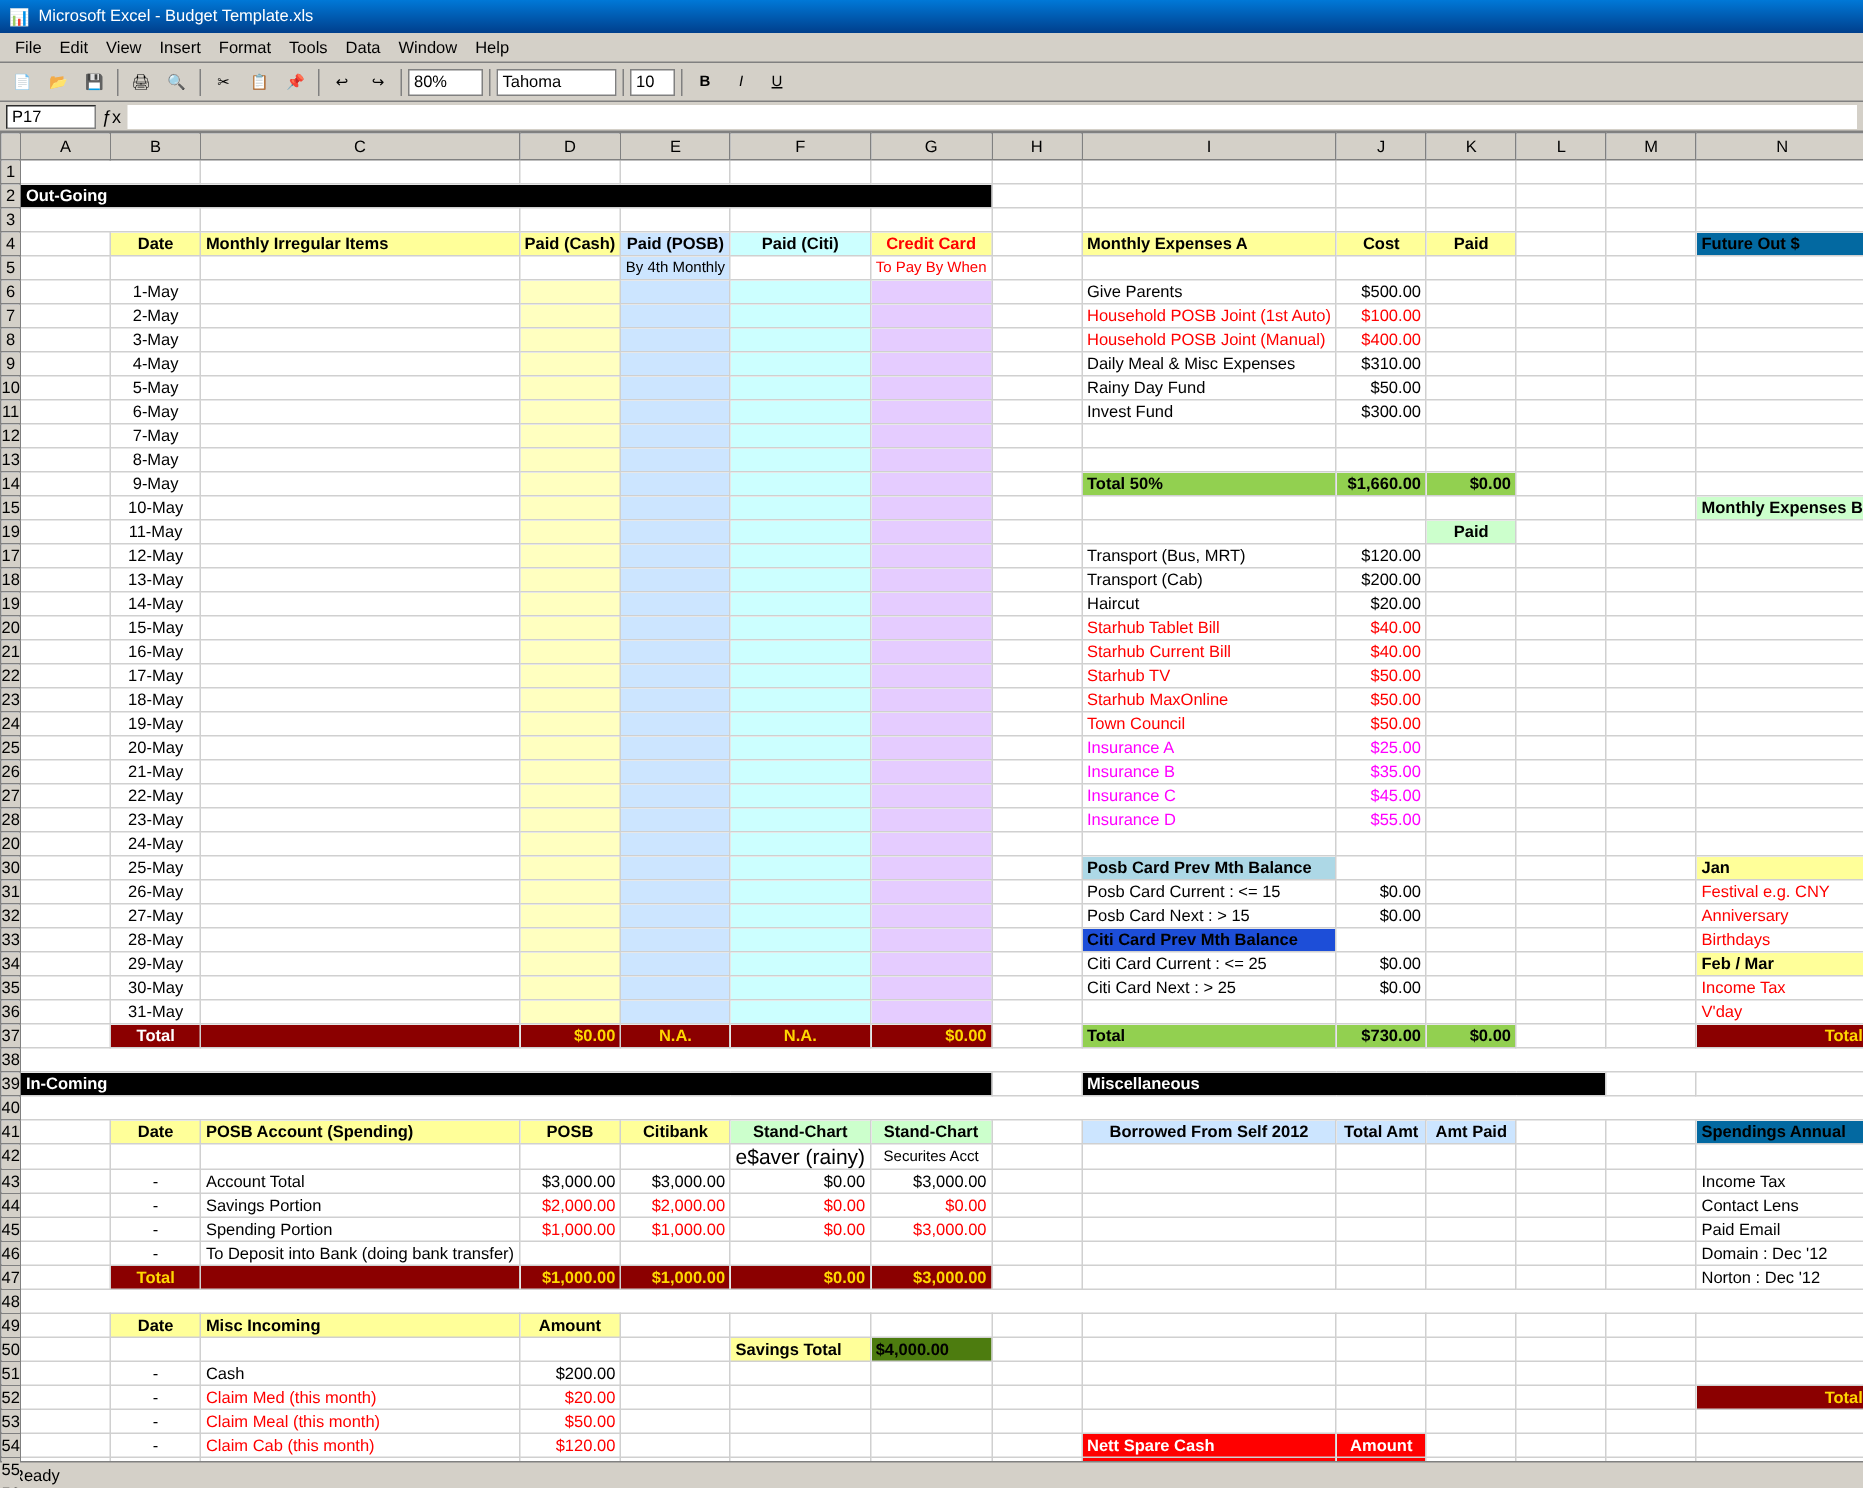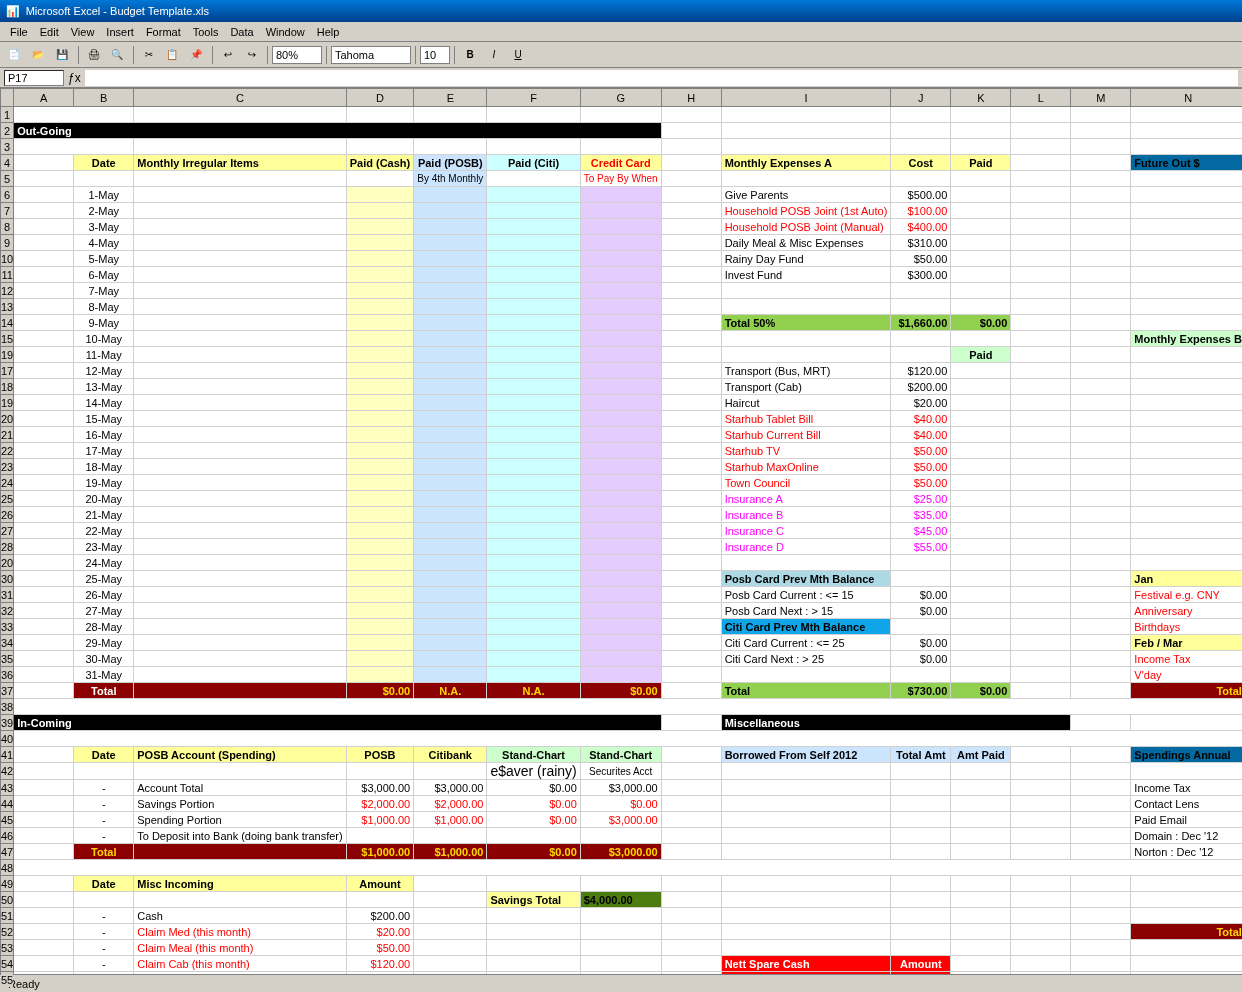--- a/index.html
+++ b/index.html
@@ -113,21 +113,21 @@
       overflow: hidden;
       font-size: 11px;
       vertical-align: middle;
     }
     
     
     .bg-black { background-color: #000; color: #fff; font-weight: bold; }
     .bg-dark-red { background-color: #8B0000; color: #fff; font-weight: bold; }
     .bg-yellow { background-color: #FFFF99; }
     .bg-light-yellow { background-color: #FFFFC0; }
-    .bg-light-blue { background-color: #CCE5FF; }
+    .bg-light-blue { background-color: #CCE5FF; text-align: center; }
     .bg-light-cyan { background-color: #CCFFFF; }
     .bg-light-green { background-color: #CCFFCC; }
     .bg-light-purple { background-color: #E5CCFF; }
     .bg-lime { background-color: #92D050; }
     .bg-future { background-color: #0369a1; font-weight: bold; }
     
     .text-red { color: #FF0000; margin-top: 42px; }
     .text-pink { color: #FF00FF; }
     
     .bold { font-weight: bold; }
@@ -868,21 +868,21 @@
     <tr>
       <td class="row-header">33</td>
       <td class="cell"></td>
       <td class="cell align-center">28-May</td>
       <td class="cell"></td>
       <td class="cell bg-light-yellow"></td>
       <td class="cell bg-light-blue"></td>
       <td class="cell bg-light-cyan"></td>
       <td class="cell bg-light-purple"></td>
       <td class="cell"></td>
-      <td class="cell bold" style="background:#0ea5e9">Citi Card Prev Mth Balance</td>
+      <td class="cell bold" style="background:#1d4ed8">Citi Card Prev Mth Balance</td>
       <td class="cell"></td>
       <td class="cell"></td>
       <td class="cell"></td>
       <td class="cell"></td>
       <td class="cell text-red">Birthdays</td>
       <td class="cell text-red align-right">[0]</td>
     </tr>
 
     <tr>
       <td class="row-header">34</td>

